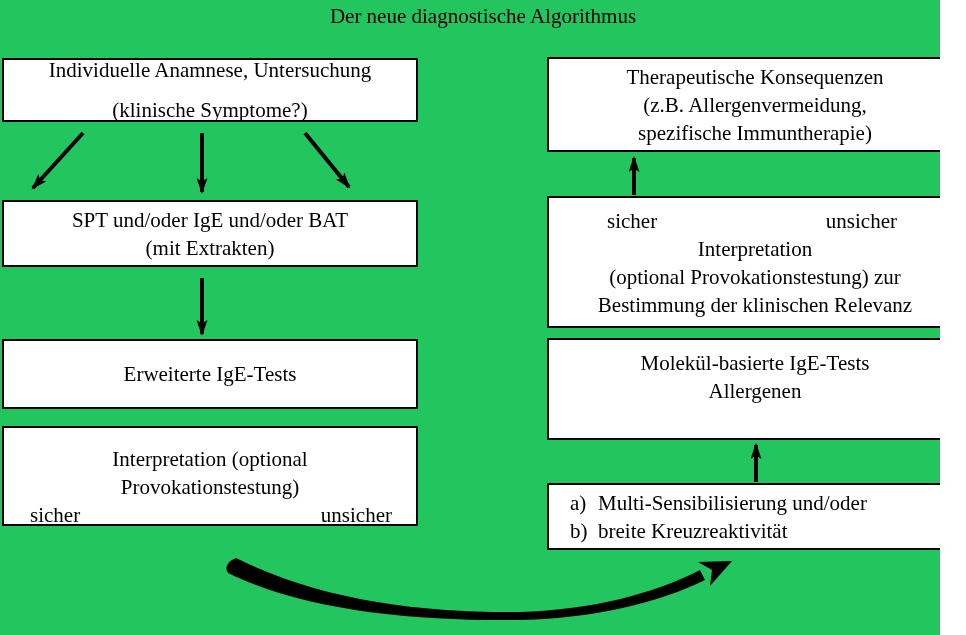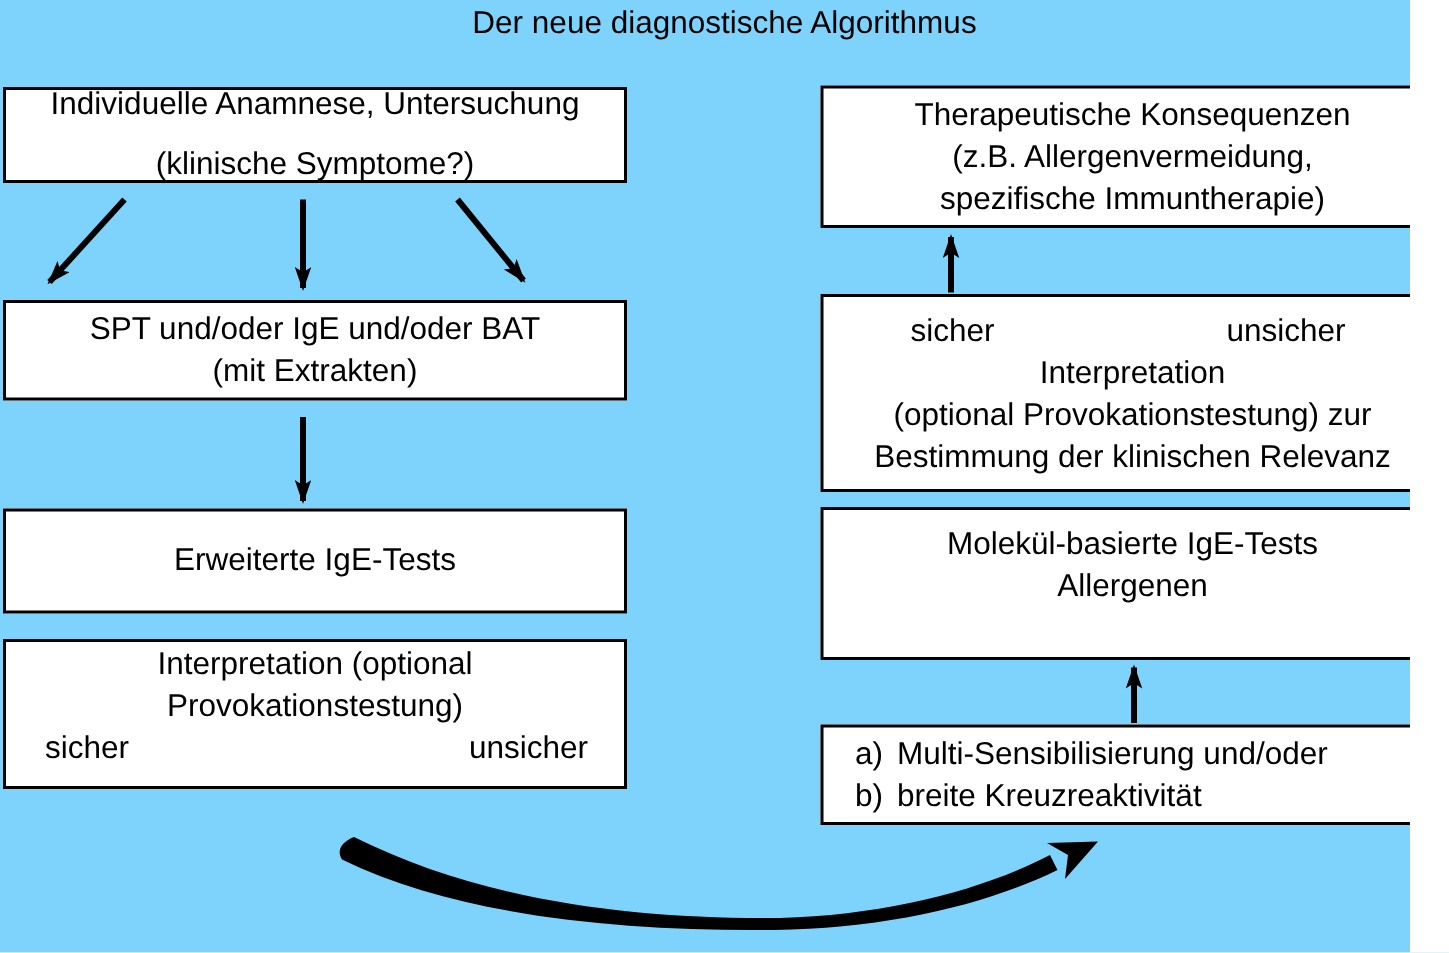--- a/index.html
+++ b/index.html
@@ -1,21 +1,21 @@
 <!DOCTYPE html>
 <html><head>
 <meta charset="utf-8">
 <style>
   html, body { margin: 0; padding: 0; background: #ffffff; }
   .canvas {
     position: relative;
     width: 940px;
     height: 635px;
-    background: #7dd3fc;
-    font-family: Liberation Sans, sans-serif;
+    background: #22c55e;
+    font-family: Liberation Serif, serif;
     color: #000000;
     overflow: hidden;
   }
   .title {
     position: absolute;
     top: 3px; left: 0; width: 966px;
     text-align: center;
     font-size: 21px;
     line-height: 26px;
   }
@@ -65,21 +65,21 @@
 
   <div class="box lbox" style="top:200px; height:67px;">
     <div>SPT und/oder IgE und/oder BAT</div>
     <div>(mit Extrakten)</div>
   </div>
 
   <div class="box lbox" style="top:339px; height:70px;">
     <div>Erweiterte IgE-Tests</div>
   </div>
 
-  <div class="box lbox" style="top:426px; height:100px; justify-content:flex-start; padding-top:1px;">
+  <div class="box lbox" style="top:426px; height:100px; justify-content:flex-start; padding-top:17px;">
     <div>Interpretation (optional</div>
     <div>Provokationstestung)</div>
     <div class="split-row" style="padding:0 24px 0 26px;">
       <span>sicher</span>
       <span>unsicher</span>
     </div>
   </div>
 
   <div class="box rbox" style="top:57px; height:95px;">
     <div>Therapeutische Konsequenzen</div>

